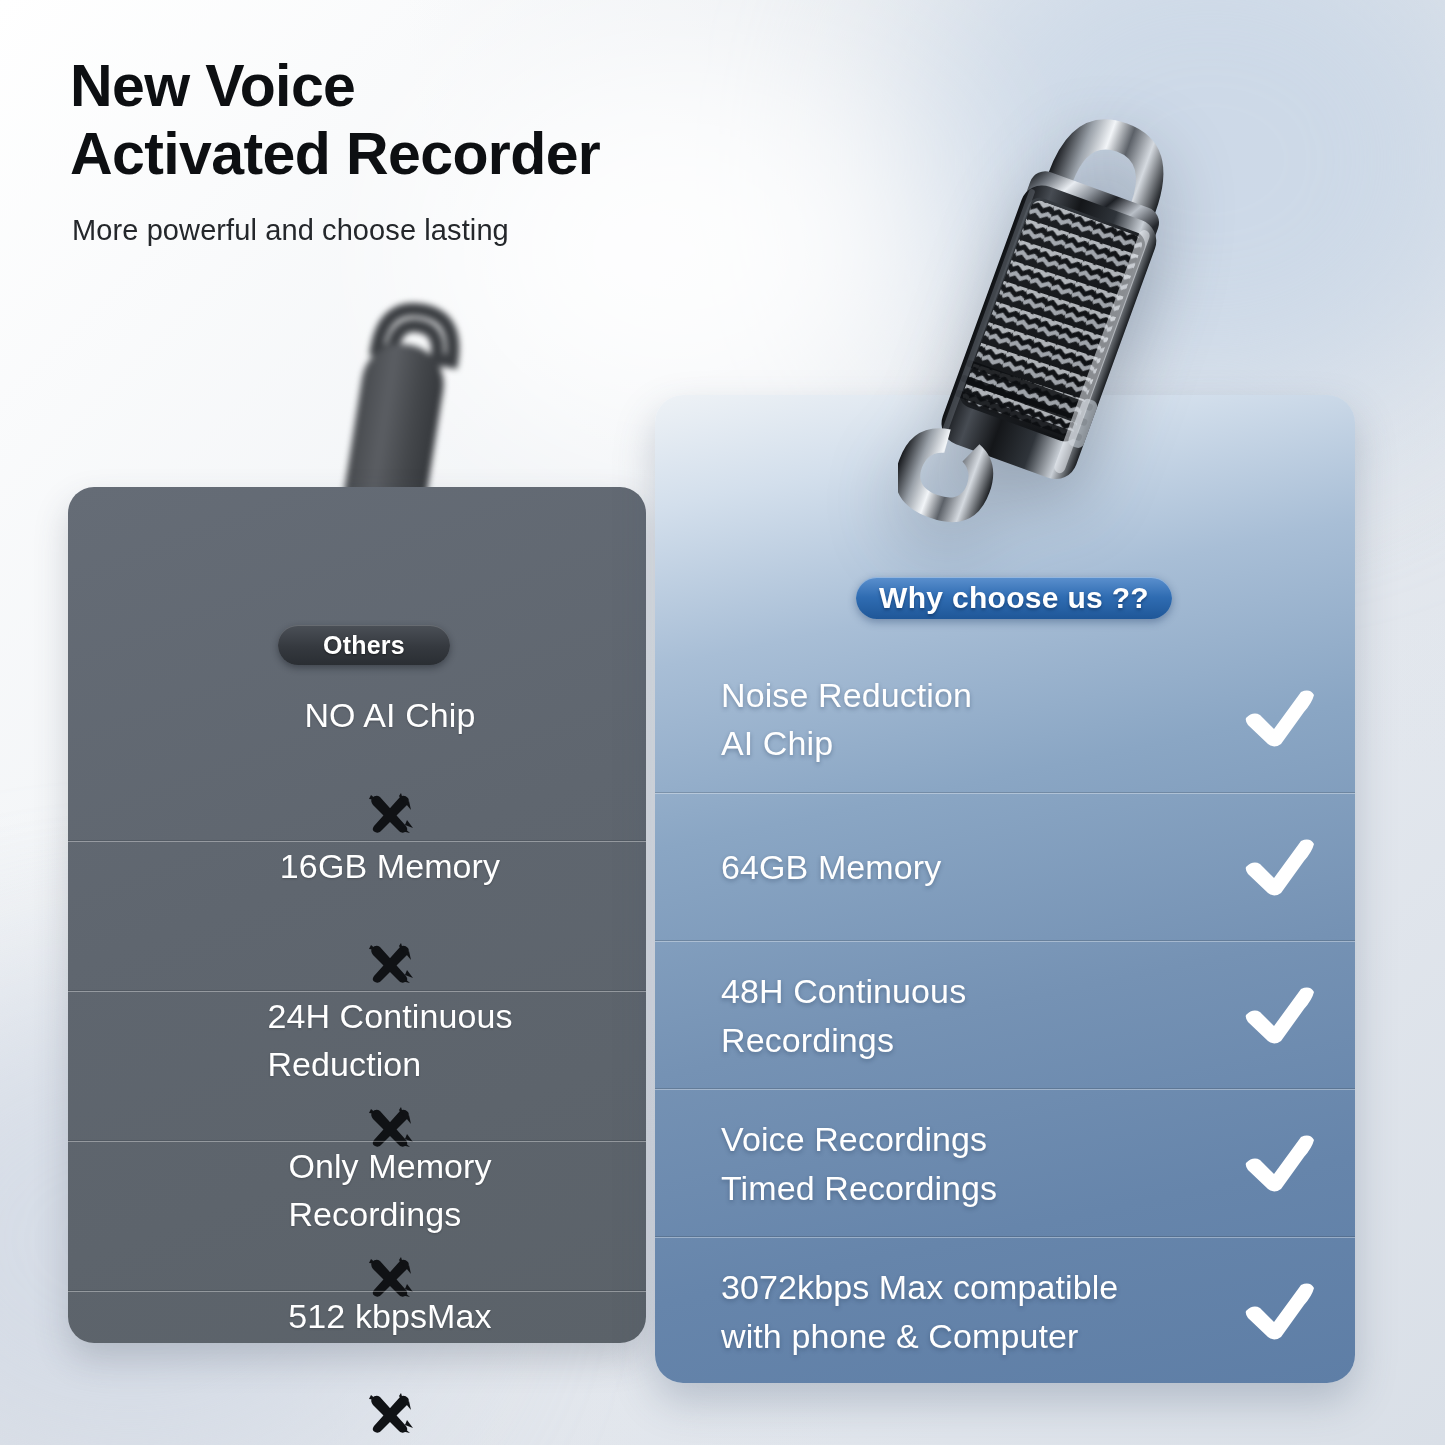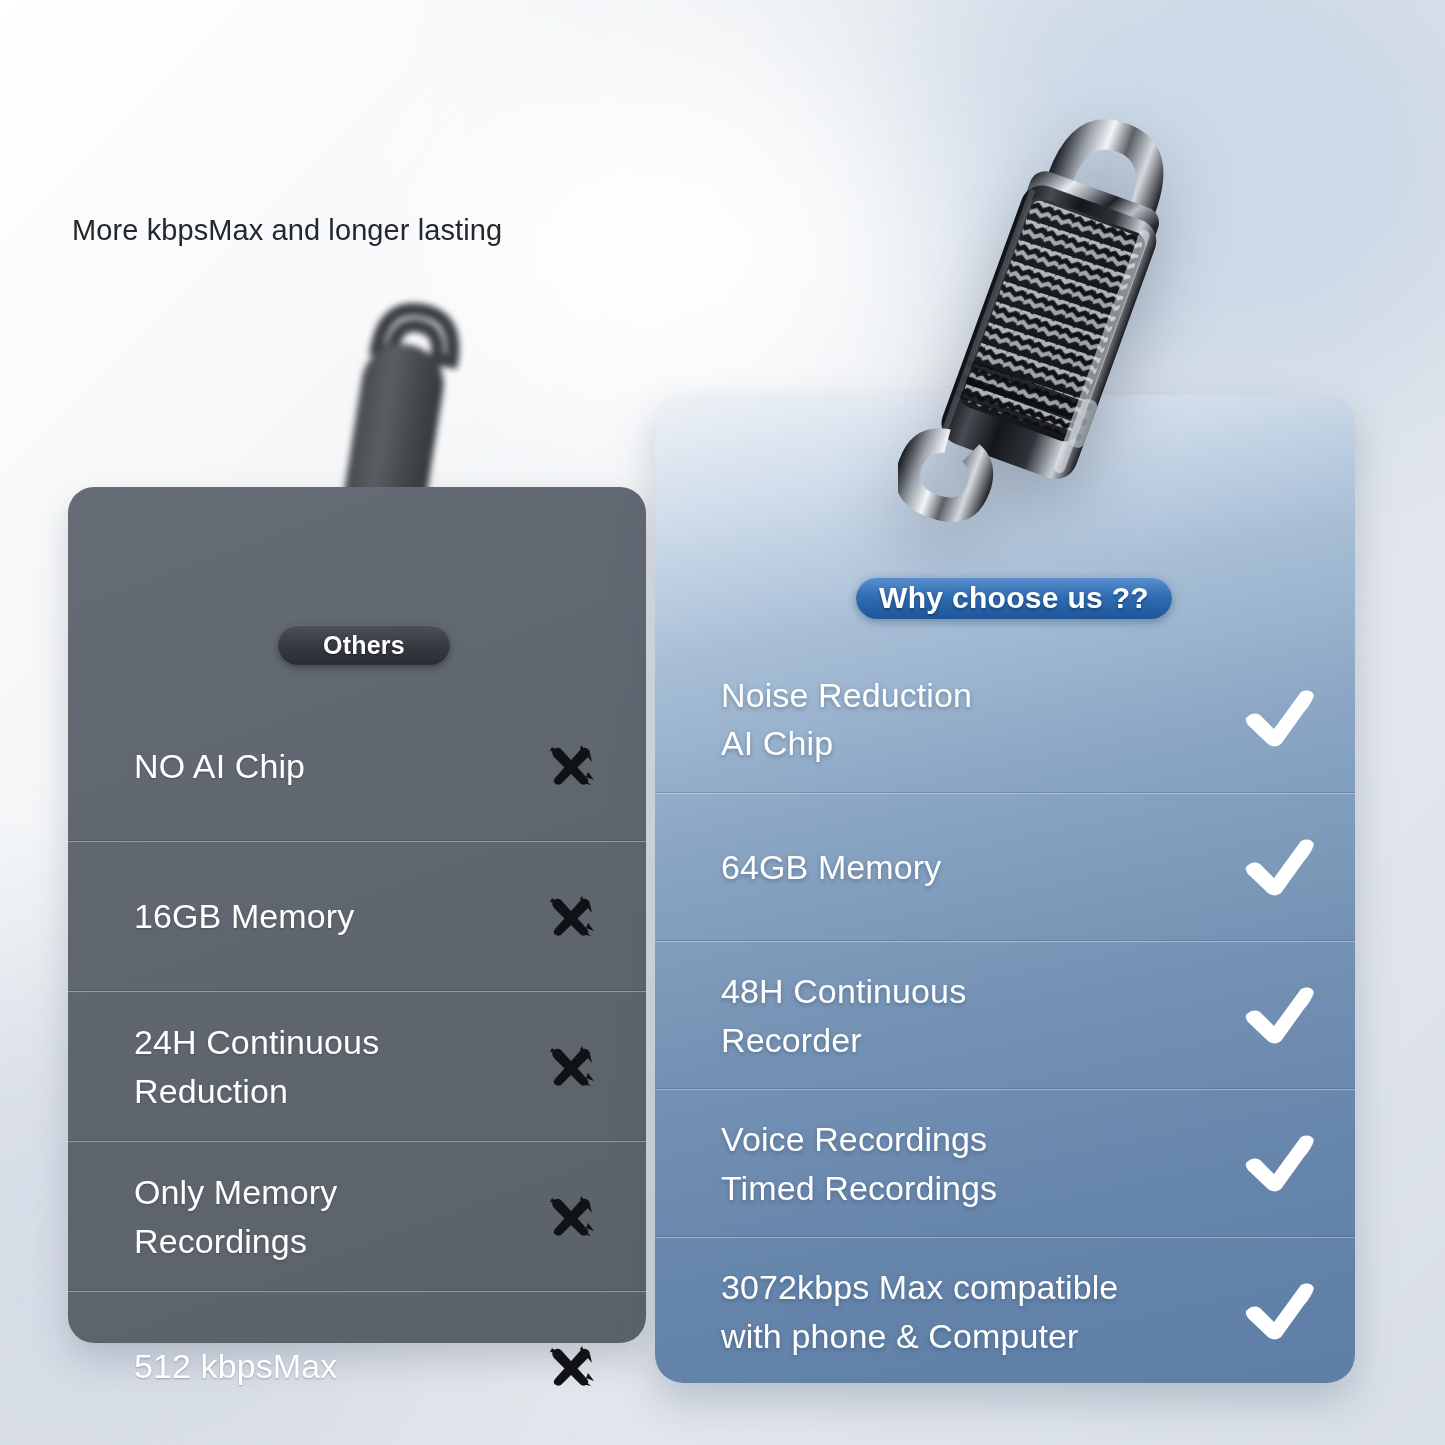--- a/index.html
+++ b/index.html
@@ -163,20 +163,21 @@
     content: "";
     position: absolute;
     left: 0; right: 0; top: -2px;
     height: 1px;
     background: rgba(40,48,60,.22);
   }
 
   .rows-others .row {
     height: 150px;
     padding: 0 0 0 66px;
+    flex-direction: column;
   }
   .rows-ours .row {
     height: 148px;
     padding: 0 0 0 66px;
   }
 
   .row-label {
     flex: 1;
     color: #ffffff;
     white-space: pre-line;
@@ -207,21 +208,23 @@
 </style>
 </head>
 <body>
 
 <div id="page">
 
   <div class="bg-blob blob-a"></div>
   <div class="bg-blob blob-b"></div>
   <div class="bg-blob blob-c"></div>
 
-  <div class="subhead">More kbpsMax and longer lasting</div>
+  <div class="headline">New Voice
+Activated Recorder</div>
+  <div class="subhead">More powerful and choose lasting</div>
 
   <svg class="product-others" viewBox="0 0 220 300">
     <defs>
       <linearGradient id="ogBody" x1="0" y1="0" x2="1" y2="0">
         <stop offset="0%" stop-color="#474a4e"></stop>
         <stop offset="35%" stop-color="#5b5e63"></stop>
         <stop offset="70%" stop-color="#44474b"></stop>
         <stop offset="100%" stop-color="#35383c"></stop>
       </linearGradient>
     </defs>
@@ -423,21 +426,21 @@
       <div class="row-label">64GB Memory</div>
       <div class="mark">
         <svg width="74" height="62" viewBox="0 0 74 62">
           <path d="M3 30 q7 -7 14 -3 l14 14 L58 4 q9 -4 13 3 q-2 8 -10 17 L38 56 q-7 5 -13 0 L5 37 q-3 -4 -2 -7 Z" fill="#ffffff"></path>
         </svg>
       </div>
     </div>
 
     <div class="row">
       <div class="row-label">48H Continuous
-Recorder</div>
+Recordings</div>
       <div class="mark">
         <svg width="74" height="62" viewBox="0 0 74 62">
           <path d="M3 30 q7 -7 14 -3 l14 14 L58 4 q9 -4 13 3 q-2 8 -10 17 L38 56 q-7 5 -13 0 L5 37 q-3 -4 -2 -7 Z" fill="#ffffff"></path>
         </svg>
       </div>
     </div>
 
     <div class="row">
       <div class="row-label">Voice Recordings
 Timed Recordings</div>

